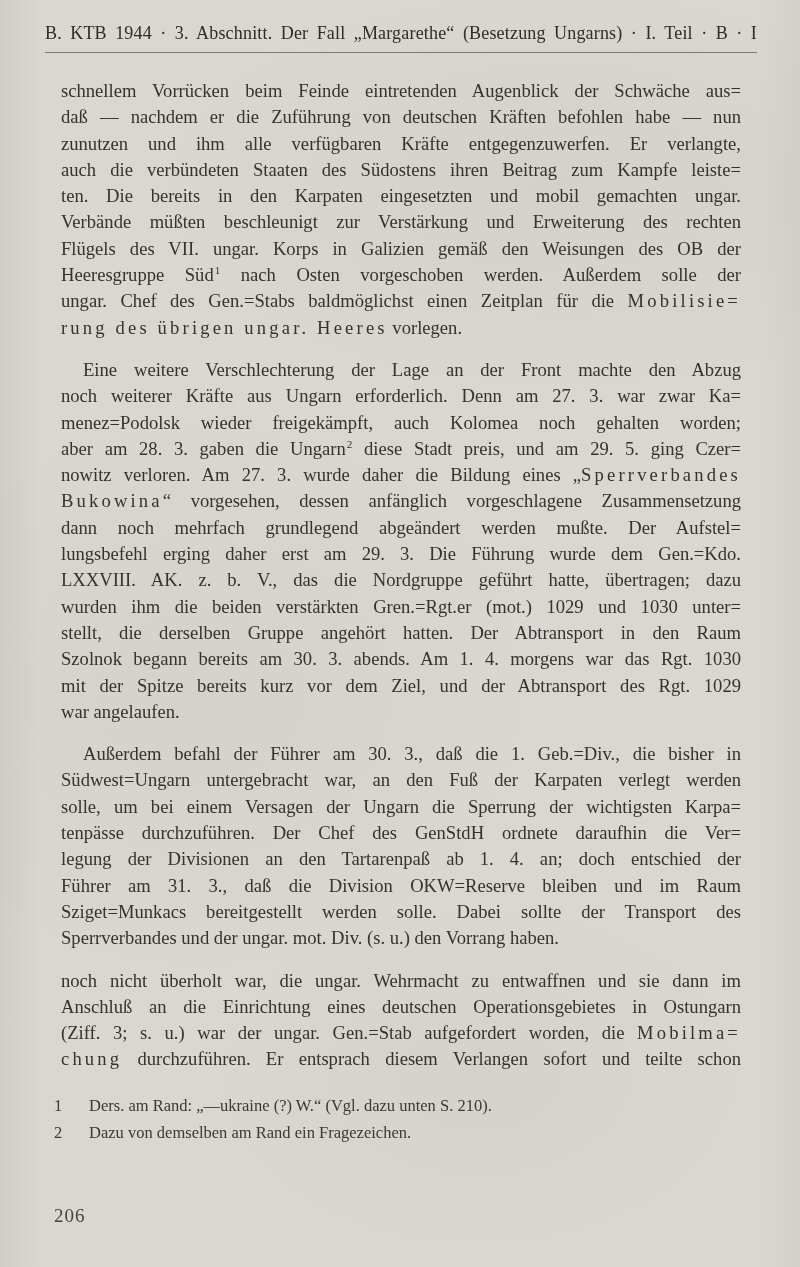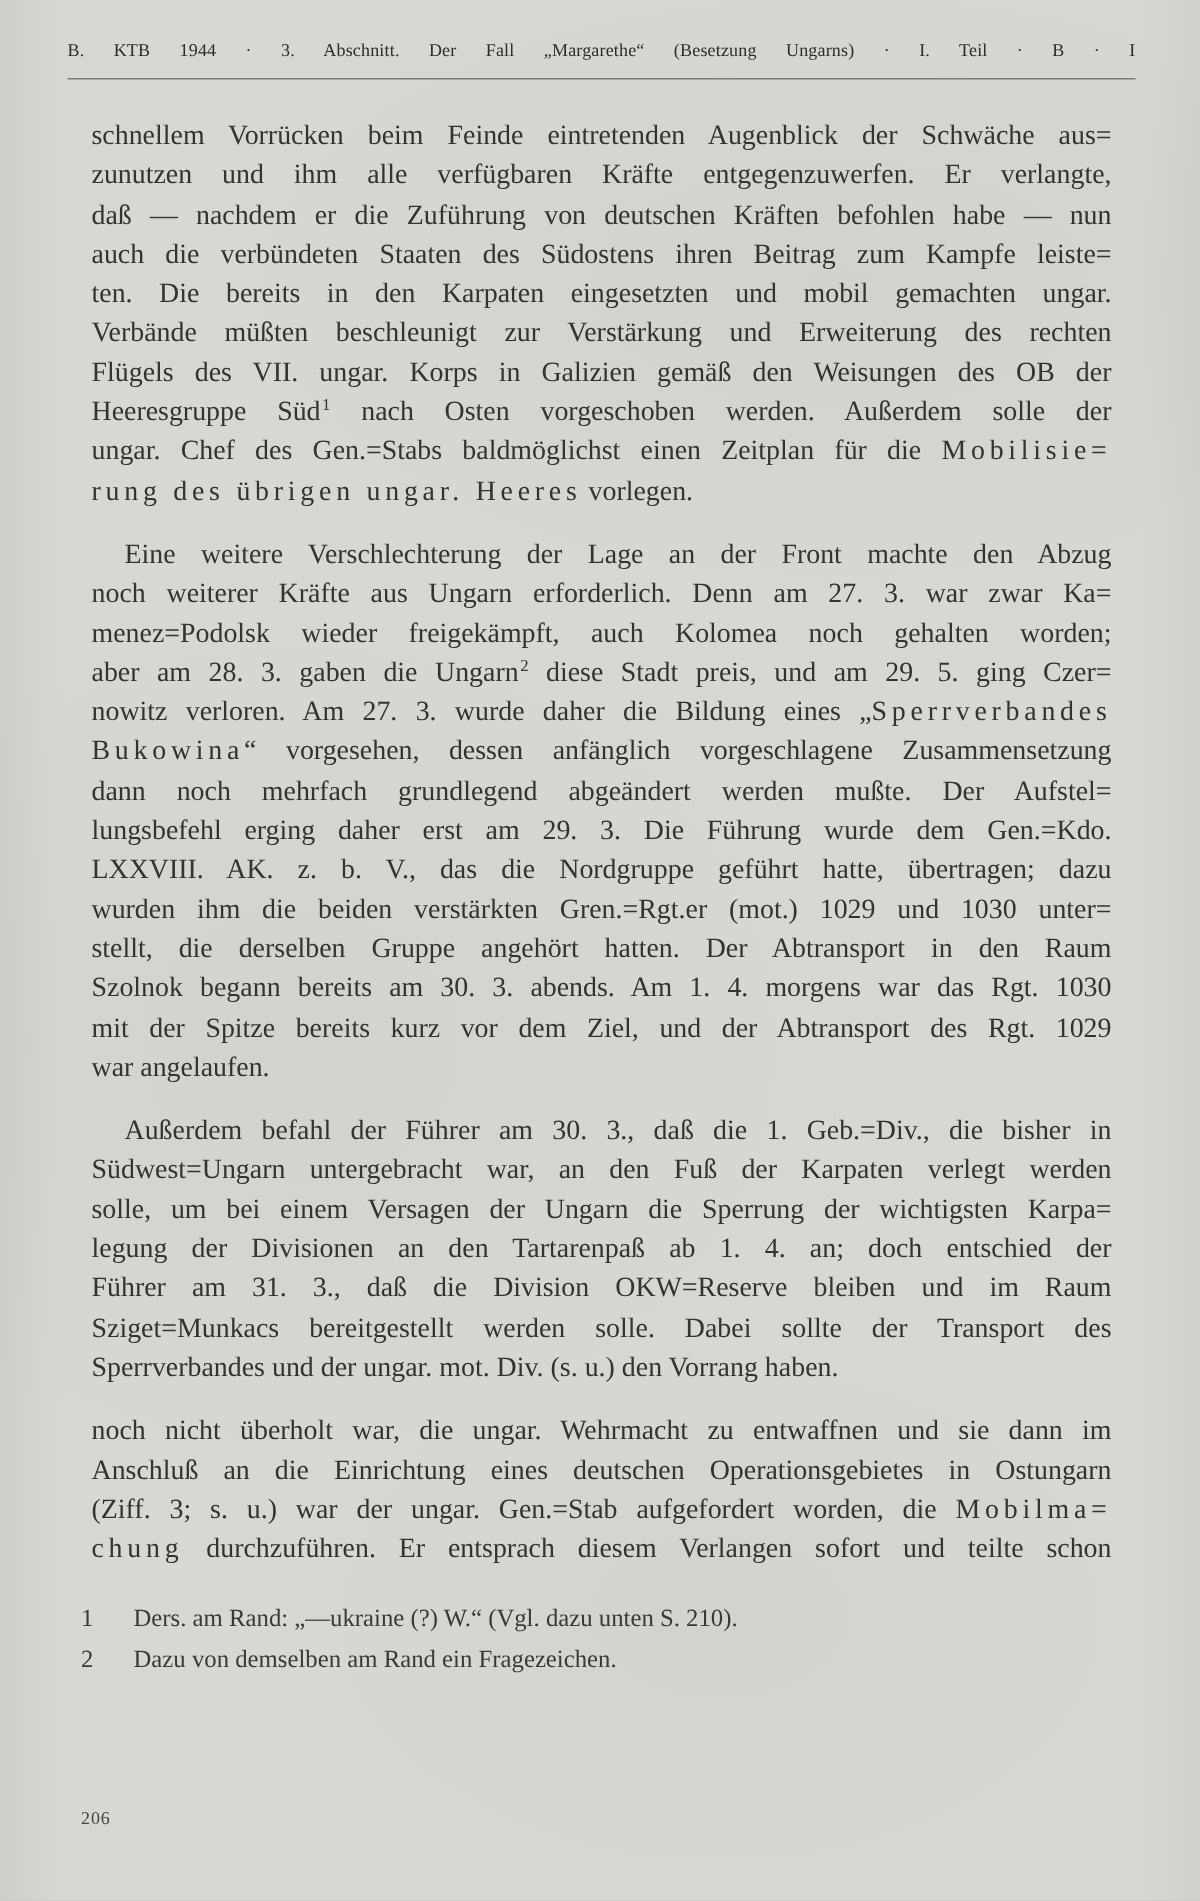--- a/index.html
+++ b/index.html
@@ -22,21 +22,21 @@
     font-family: "Liberation Serif", "DejaVu Serif", serif;
     color: #34332e;
     overflow: hidden;
   }
   .header {
     padding-bottom: 7px;
     border-bottom: 1.5px solid #7b7a74;
     margin-bottom: 25px;
   }
   .header-text {
-    font-size: 12px;
+    font-size: 18px;
     line-height: 24px;
     color: #2d2c27;
     text-align: justify;
     text-align-last: justify;
     letter-spacing: 0.01em;
     font-family: Liberation Serif, serif;
   }
   .text-block {
     font-size: 18.6px;
     line-height: 26.3px;
@@ -71,39 +71,39 @@
     flex: none;
     width: 44px;
     padding-left: 9px;
     box-sizing: border-box;
   }
   .fn-text { flex: 1; }
   .page-number {
     position: absolute;
     left: 54px;
     top: 1205px;
-    font-size: 12px;
+    font-size: 19px;
     letter-spacing: 0.05em;
     color: #45443e;
   }
 </style>
 </head>
 <body>
 
 <div class="page">
 
   <header class="header">
     <div class="header-text">B. KTB 1944 · 3. Abschnitt. Der Fall „Margarethe“ (Besetzung Ungarns) · I. Teil · B · I</div>
   </header>
 
   <main class="text-block">
       <div class="para">
         <div class="line"><span>schnellem Vorrücken beim Feinde eintretenden Augenblick der Schwäche aus=</span></div>
+        <div class="line"><span>daß — nachdem er die Zuführung von deutschen Kräften befohlen habe — nun</span></div>
         <div class="line"><span>zunutzen und ihm alle verfügbaren Kräfte entgegenzuwerfen. Er verlangte,</span></div>
-        <div class="line"><span>daß — nachdem er die Zuführung von deutschen Kräften befohlen habe — nun</span></div>
         <div class="line"><span>auch die verbündeten Staaten des Südostens ihren Beitrag zum Kampfe leiste=</span></div>
         <div class="line"><span>ten. Die bereits in den Karpaten eingesetzten und mobil gemachten ungar.</span></div>
         <div class="line"><span>Verbände müßten beschleunigt zur Verstärkung und Erweiterung des rechten</span></div>
         <div class="line"><span>Flügels des VII. ungar. Korps in Galizien gemäß den Weisungen des OB der</span></div>
         <div class="line"><span>Heeresgruppe Süd</span><sup class="fnref">1</sup><span> nach Osten vorgeschoben werden. Außerdem solle der</span></div>
         <div class="line"><span>ungar. Chef des Gen.=Stabs baldmöglichst einen Zeitplan für die </span><span class="spaced">Mobilisie=</span></div>
         <div class="line last"><span class="spaced">rung des übrigen ungar. Heeres</span><span> vorlegen.</span></div>
       </div>
       <div class="para">
         <div class="line first-indent"><span>Eine weitere Verschlechterung der Lage an der Front machte den Abzug</span></div>
@@ -118,20 +118,21 @@
         <div class="line"><span>wurden ihm die beiden verstärkten Gren.=Rgt.er (mot.) 1029 und 1030 unter=</span></div>
         <div class="line"><span>stellt, die derselben Gruppe angehört hatten. Der Abtransport in den Raum</span></div>
         <div class="line"><span>Szolnok begann bereits am 30. 3. abends. Am 1. 4. morgens war das Rgt. 1030</span></div>
         <div class="line"><span>mit der Spitze bereits kurz vor dem Ziel, und der Abtransport des Rgt. 1029</span></div>
         <div class="line last"><span>war angelaufen.</span></div>
       </div>
       <div class="para">
         <div class="line first-indent"><span>Außerdem befahl der Führer am 30. 3., daß die 1. Geb.=Div., die bisher in</span></div>
         <div class="line"><span>Südwest=Ungarn untergebracht war, an den Fuß der Karpaten verlegt werden</span></div>
         <div class="line"><span>solle, um bei einem Versagen der Ungarn die Sperrung der wichtigsten Karpa=</span></div>
+        <div class="line"><span>tenpässe durchzuführen. Der Chef des GenStdH ordnete daraufhin die Ver=</span></div>
         <div class="line"><span>legung der Divisionen an den Tartarenpaß ab 1. 4. an; doch entschied der</span></div>
         <div class="line"><span>Führer am 31. 3., daß die Division OKW=Reserve bleiben und im Raum</span></div>
         <div class="line"><span>Sziget=Munkacs bereitgestellt werden solle. Dabei sollte der Transport des</span></div>
         <div class="line last"><span>Sperrverbandes und der ungar. mot. Div. (s. u.) den Vorrang haben.</span></div>
       </div>
       <div class="para">
         <div class="line"><span>noch nicht überholt war, die ungar. Wehrmacht zu entwaffnen und sie dann im</span></div>
         <div class="line"><span>Anschluß an die Einrichtung eines deutschen Operationsgebietes in Ostungarn</span></div>
         <div class="line"><span>(Ziff. 3; s. u.) war der ungar. Gen.=Stab aufgefordert worden, die </span><span class="spaced">Mobilma=</span></div>
         <div class="line"><span class="spaced">chung</span><span> durchzuführen. Er entsprach diesem Verlangen sofort und teilte schon</span></div>

